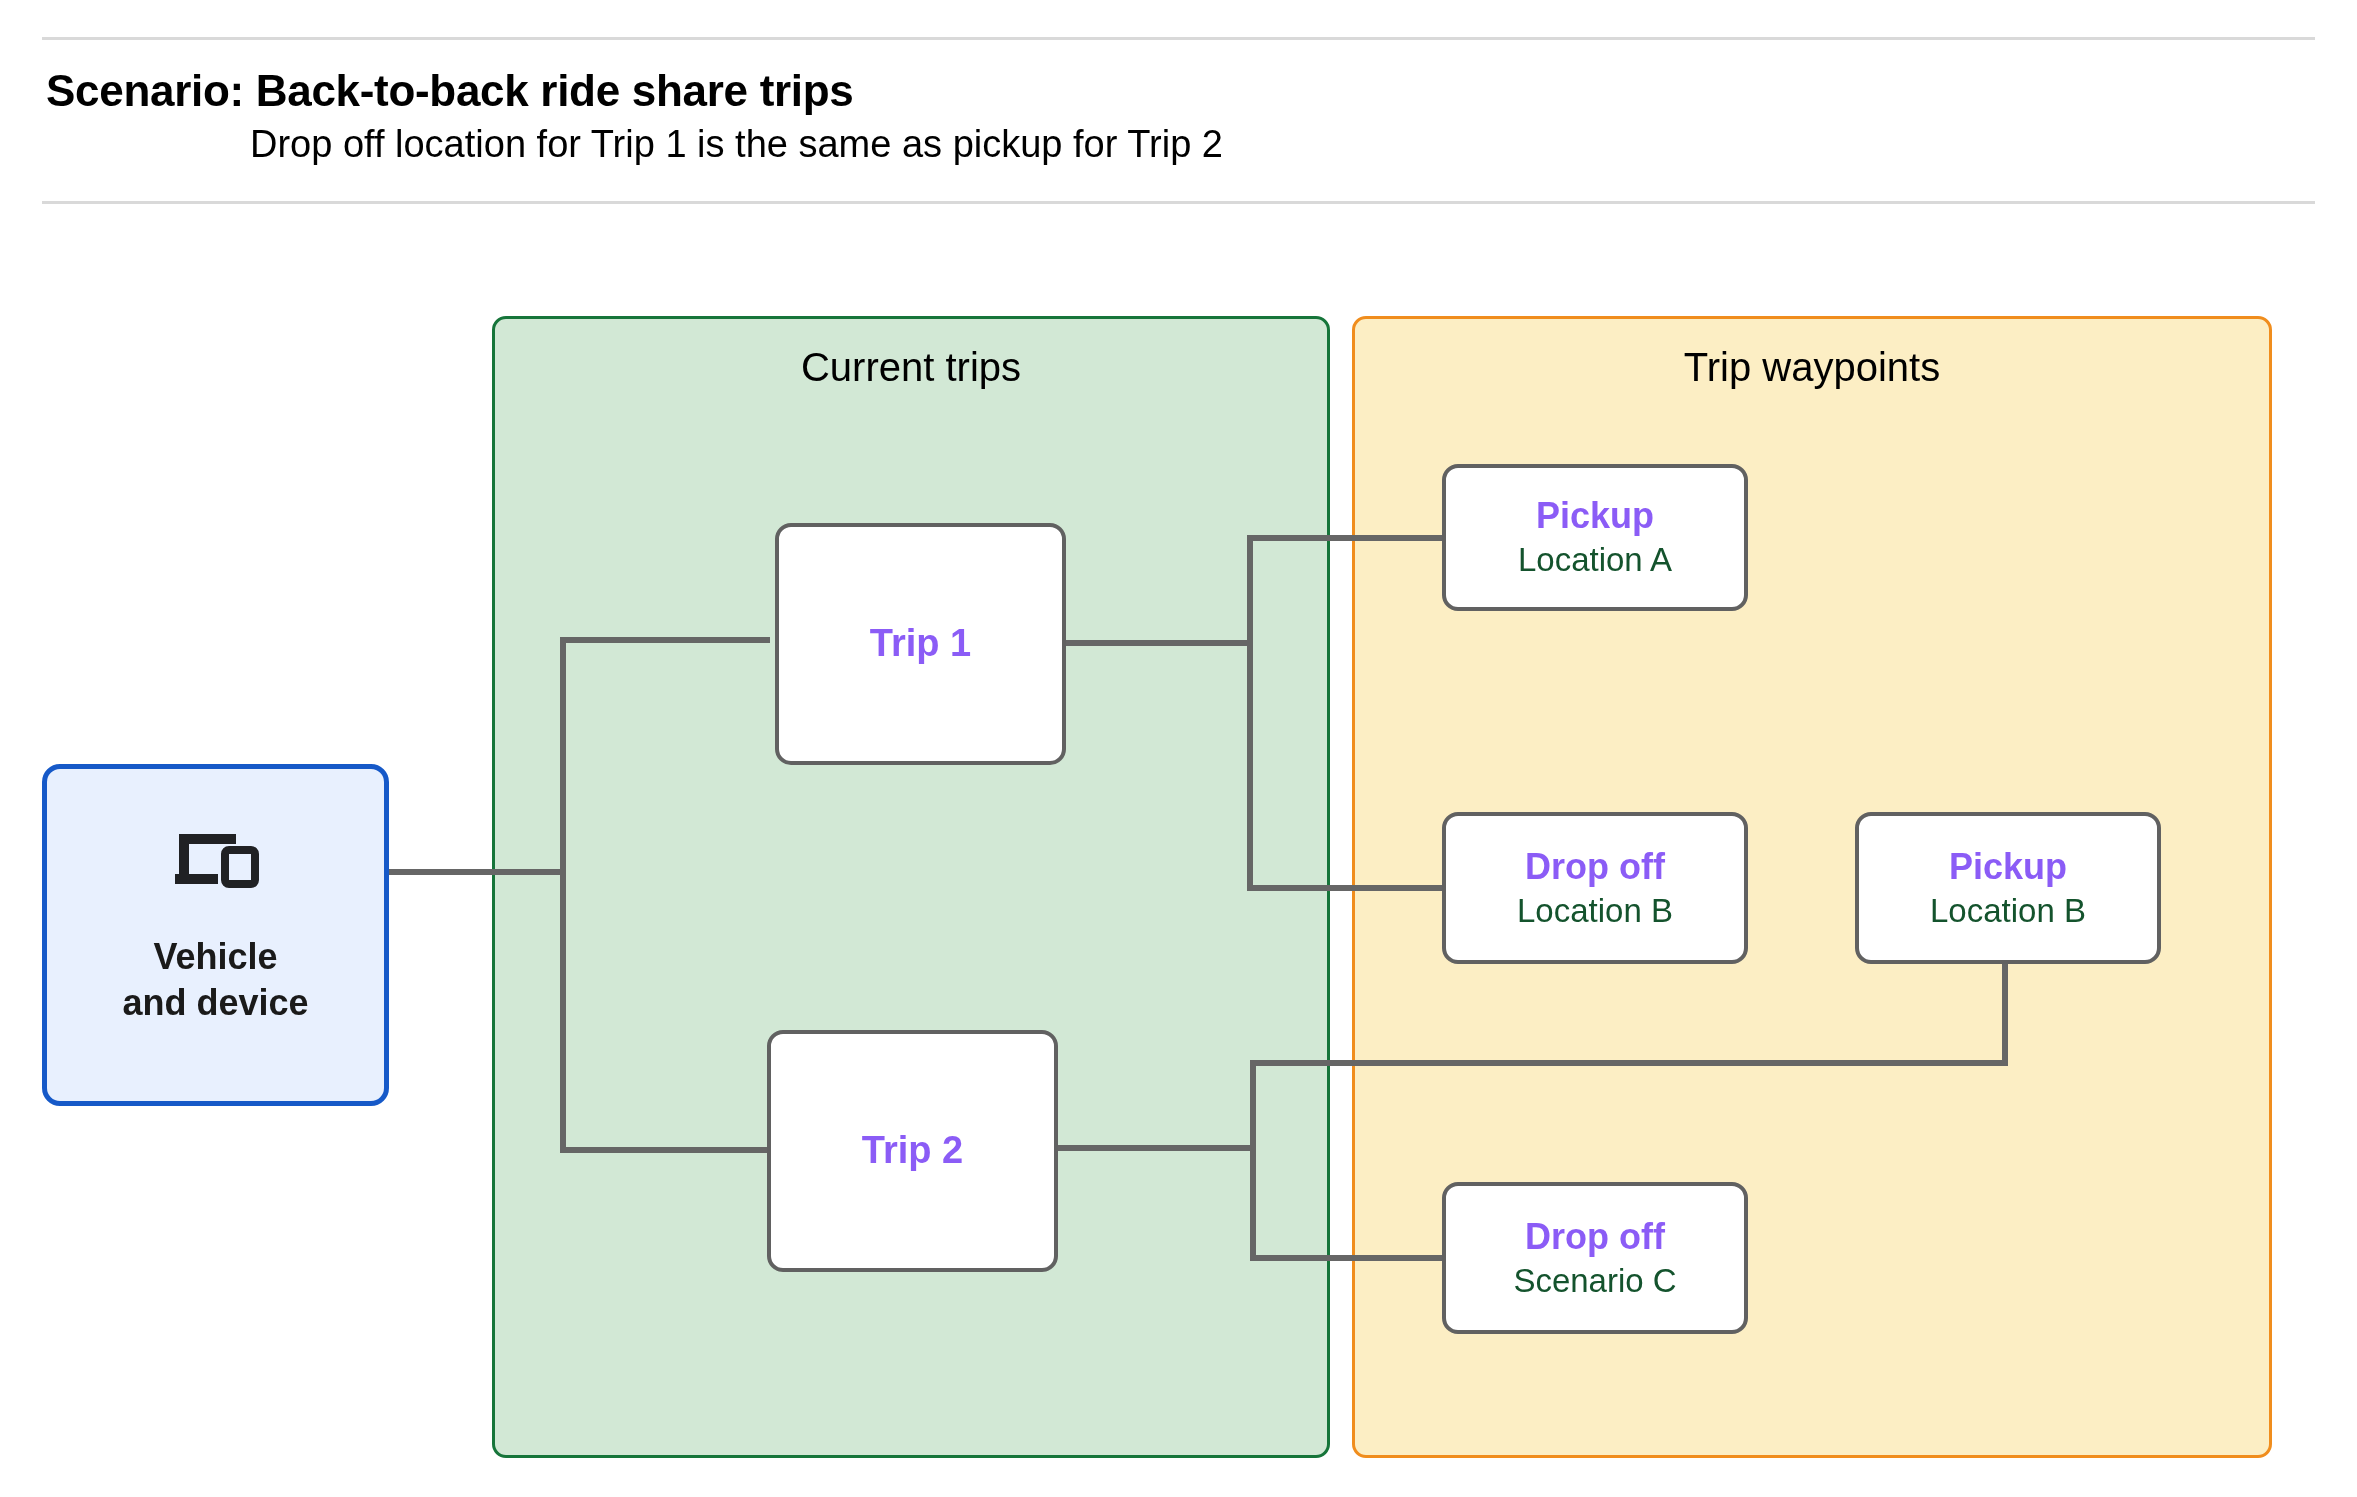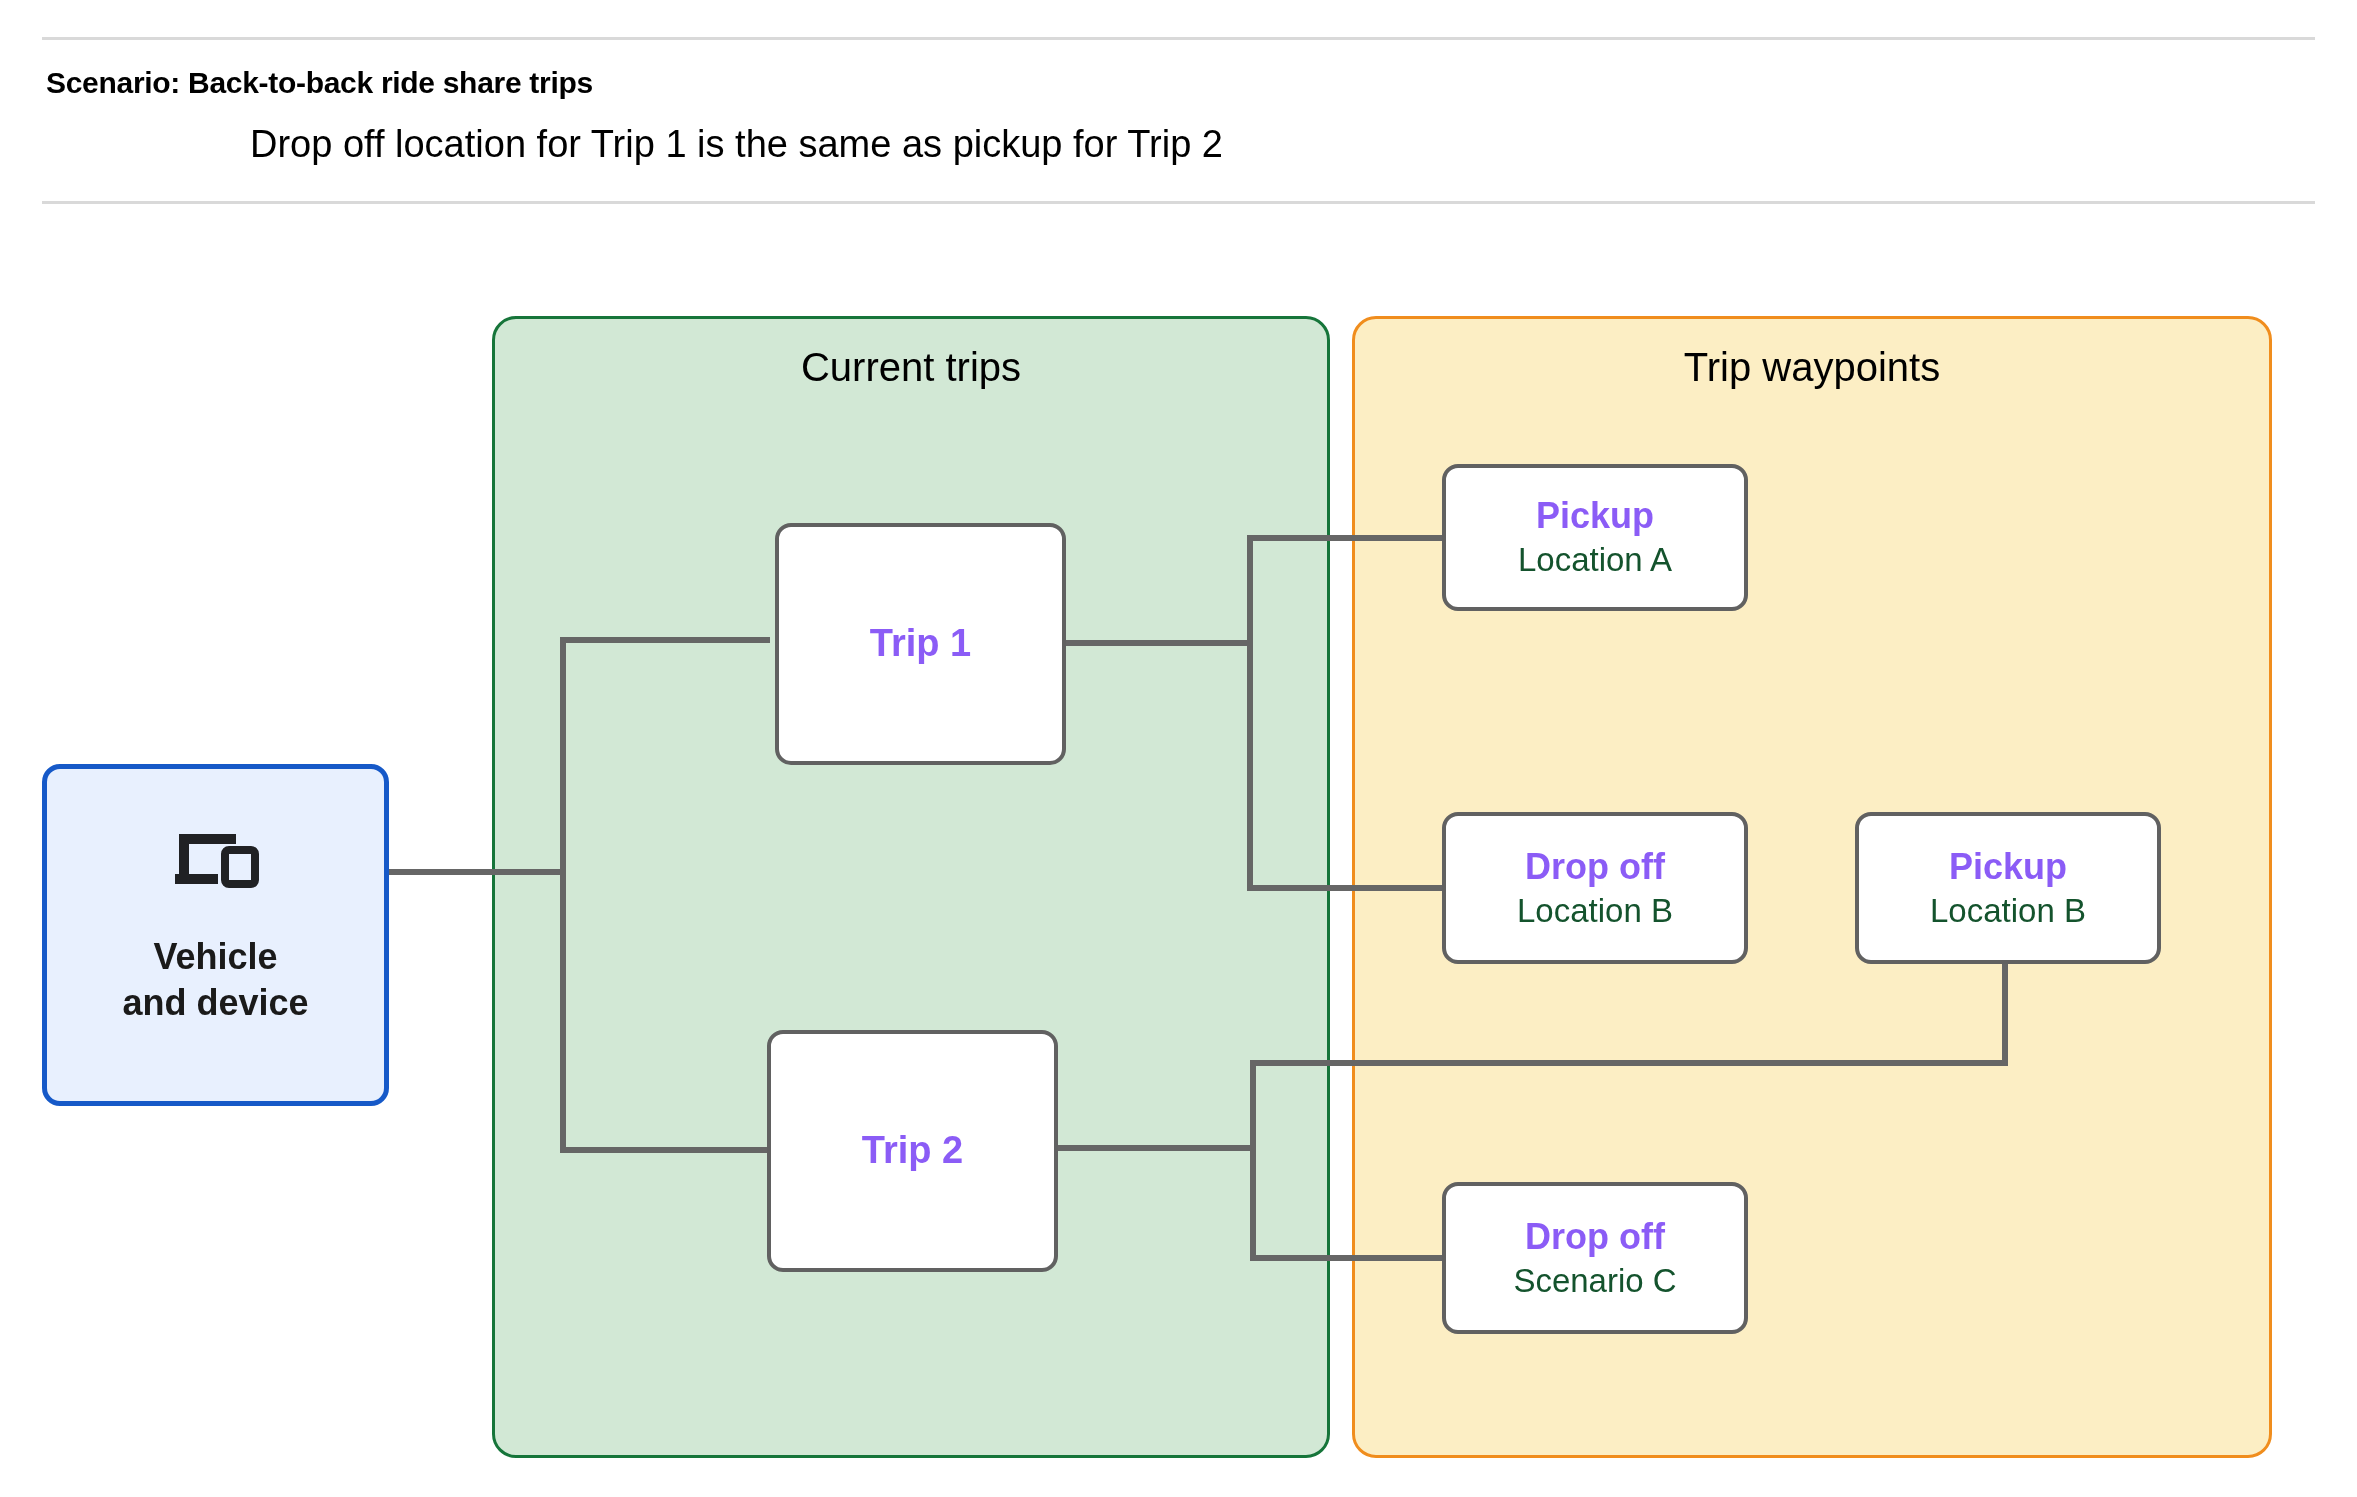--- a/index.html
+++ b/index.html
@@ -27,40 +27,40 @@
     height: 3px;
     background: #d9d9d9;
   }
   .rule.top { top: 37px; }
   .rule.bottom { top: 201px; }
 
   .scenario-title {
     position: absolute;
     left: 46px;
     top: 66px;
-    font-size: 30px;
+    font-size: 44px;
     font-weight: bold;
     letter-spacing: -0.3px;
     color: #000000;
     white-space: nowrap;
   }
   .scenario-sub {
     position: absolute;
     left: 250px;
     top: 123px;
     font-size: 38px;
     font-weight: normal;
     color: #000000;
     white-space: nowrap;
   }
 
   
   .group {
     position: absolute;
-    border-radius: 24px;
+    border-radius: 14px;
     box-sizing: border-box;
     padding-left: 28px;
   }
   .group.trips {
     left: 492px;
     top: 316px;
     width: 838px;
     height: 1142px;
     background: #d2e8d5;
     border: 3px solid #16753a;

